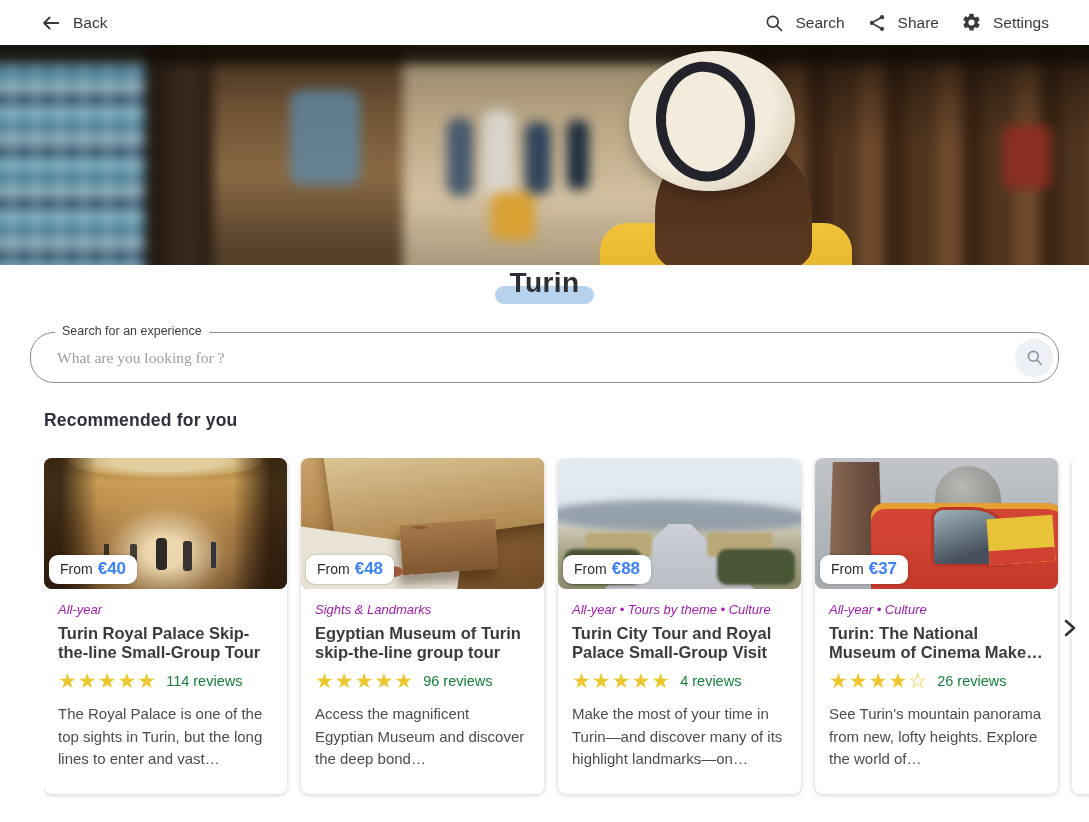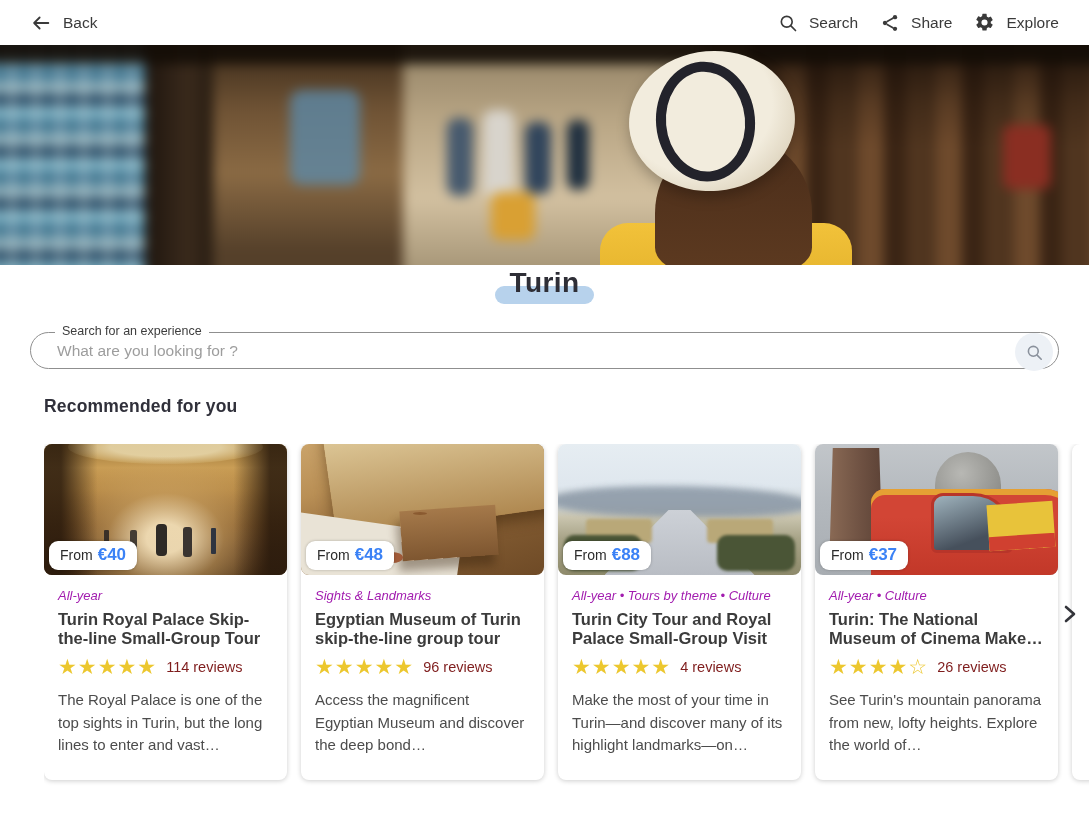--- a/index.html
+++ b/index.html
@@ -1,21 +1,21 @@
 <!DOCTYPE html>
 <html><head>
 <meta charset="utf-8">
 <style>
   html,body{margin:0;padding:0;width:1089px;height:822px;background:#fff;overflow:hidden;
     font-family:"Liberation Sans", sans-serif;color:#3c3c3c;}
   *{box-sizing:border-box;}
 
   
   .topbar{height:45px;display:flex;align-items:center;justify-content:space-between;
-    padding:0 30px;background:#fff;position:relative;z-index:5;}
+    padding:0 40px;background:#fff;position:relative;z-index:5;}
   .tb-item{display:flex;align-items:center;gap:11px;font-size:15.5px;color:#3a3a3a;cursor:pointer;}
   .tb-right{display:flex;align-items:center;gap:22px;}
 
   
   .hero{position:relative;height:220px;overflow:hidden;background:#6e533a;}
   .hero-bg{position:absolute;inset:-15px;filter:blur(6px);}
   .hero-bg div{position:absolute;}
   .hb-top-band{left:0;top:0;width:110%;height:34px;background:rgba(20,13,7,.92);}
   .hb-left-wall{left:0;top:0;width:165px;height:260px;
     background:repeating-linear-gradient(90deg,rgba(255,255,255,.28) 0 6px,transparent 6px 24px),
@@ -50,26 +50,26 @@
 
   
   .panel{position:relative;z-index:4;margin-top:-23px;background:#fff;
     border-radius:24px 24px 0 0;min-height:580px;}
   .title-wrap{position:relative;width:max-content;margin:25px auto 0;}
   .page-title{position:relative;z-index:1;margin:14px;padding:0 4px;font-size:28px;font-weight:700;
     color:#2e2e36;letter-spacing:.4px;}
   .title-highlight{position:absolute;left:3px;right:3px;bottom:-5px;height:18px;
     border-radius:10px;z-index:0;}
 
-  .search-field{position:relative;margin:33px 30px 0;height:37px;border:1px solid #8f8f8f;
-    border-radius:24px;display:flex;background:#fff;}
+  .search-field{position:relative;margin:33px 30px 0;height:51px;border:1px solid #8f8f8f;
+    border-radius:24px;display:flex;align-items:center;background:#fff;}
   .search-label{position:absolute;top:-9px;left:24px;background:#fff;padding:0 7px;
     font-size:12.5px;color:#3d3d3d;}
   .search-input{flex:1;border:none;outline:none;background:transparent;padding:0 26px;
-    font-size:15.5px;color:#333;font-family:Liberation Sans, sans-serif;}
+    font-size:15.5px;color:#333;font-family:Liberation Serif, serif;}
   .search-input::placeholder{color:#9d9d9d;}
   .search-btn{width:38px;height:38px;border-radius:50%;background:#edf1f6;border:none;
     display:flex;align-items:center;justify-content:center;margin-right:5px;cursor:pointer;flex:none;}
 
   .section-heading{margin:27px 0 0 44px;font-size:17.5px;font-weight:700;color:#30303a;
     letter-spacing:.2px;}
 
   
   .cards-wrap{position:relative;margin-top:27px;height:350px;}
   .cards{position:absolute;left:44px;top:0;display:flex;gap:14px;width:1045px;overflow:hidden;
@@ -81,21 +81,21 @@
   .card-img div{position:absolute;}
   .badge{position:absolute;left:5px;bottom:5px;background:#fff;border-radius:9px;
     padding:4px 11px 5px;display:flex;align-items:baseline;gap:5px;box-shadow:0 0 3px rgba(0,0,0,.25);z-index:9;}
   .badge .from{font-size:14px;color:#2b2b2b;}
   .badge .price{font-size:17px;font-weight:700;color:#3b82f6;}
   .card-body{padding:13px 14px 16px;}
   .category{font-style:italic;font-size:13px;color:#a21caf;}
   .card-title{font-size:16.5px;font-weight:700;color:#3b3b3b;line-height:1.13;margin-top:7px;}
   .rating{display:flex;align-items:center;margin-top:9px;}
   .stars{font-size:21px;letter-spacing:1px;line-height:1;}
-  .reviews{font-size:14.5px;color:#7f1d1d;margin-left:9px;}
+  .reviews{font-size:14.5px;color:#15803d;margin-left:9px;}
   .desc{font-size:15px;color:#4c4c4c;line-height:1.5;margin-top:12px;}
   .next-btn{position:absolute;right:6px;top:157px;width:26px;height:26px;border:none;background:transparent;
     display:flex;align-items:center;justify-content:center;cursor:pointer;padding:0;}
 
   
   .img-palace{background:linear-gradient(180deg,#9a7436 0%,#c99d55 18%,#b88a46 35%,#7e5426 62%,#5f3d1e 80%,#4a2f16 100%);}
   .img-palace .pal-light{left:0;top:0;width:100%;height:100%;
     background:radial-gradient(ellipse at 50% 72%,rgba(242,222,182,.95) 0 11%,rgba(205,165,102,.55) 34%,transparent 62%);}
   .img-palace .pal-sides{left:0;top:0;width:100%;height:100%;
     background:linear-gradient(90deg,rgba(40,25,12,.85) 0 7%,transparent 22% 78%,rgba(40,25,12,.85) 93% 100%);}
@@ -176,21 +176,21 @@
           </svg>
       </span>
       <span>Share</span>
     </div>
     <div class="tb-item">
       <span style="display:flex">
         <svg width="21" height="21" viewBox="0 0 24 24">
             <path fill="#3a3a3a" d="M19.14 12.94a7.5 7.5 0 0 0 .05-.94 7.5 7.5 0 0 0-.05-.94l2.03-1.58a.5.5 0 0 0 .12-.64l-1.92-3.32a.5.5 0 0 0-.61-.22l-2.39.96a7.3 7.3 0 0 0-1.62-.94l-.36-2.54A.5.5 0 0 0 13.9 2h-3.8a.5.5 0 0 0-.49.42l-.36 2.54a7.3 7.3 0 0 0-1.62.94l-2.39-.96a.5.5 0 0 0-.61.22L2.71 8.48a.5.5 0 0 0 .12.64l2.03 1.58a7.5 7.5 0 0 0-.05.94c0 .32.02.63.05.94l-2.03 1.58a.5.5 0 0 0-.12.64l1.92 3.32c.14.24.42.34.61.22l2.39-.96c.5.38 1.04.7 1.62.94l.36 2.54c.04.24.25.42.49.42h3.8c.24 0 .45-.18.49-.42l.36-2.54a7.3 7.3 0 0 0 1.62-.94l2.39.96c.19.12.47.02.61-.22l1.92-3.32a.5.5 0 0 0-.12-.64zM12 15.5A3.5 3.5 0 1 1 15.5 12 3.5 3.5 0 0 1 12 15.5z"></path>
           </svg>
       </span>
-      <span>Explore</span>
+      <span>Settings</span>
     </div>
   </nav>
 </header>
 
 <div class="hero">
   <div class="hero-bg">
     <div class="hb-left-wall"></div>
     <div class="hb-frame"></div>
     <div class="hb-stall-l"></div>
     <div class="hb-poster"></div>

